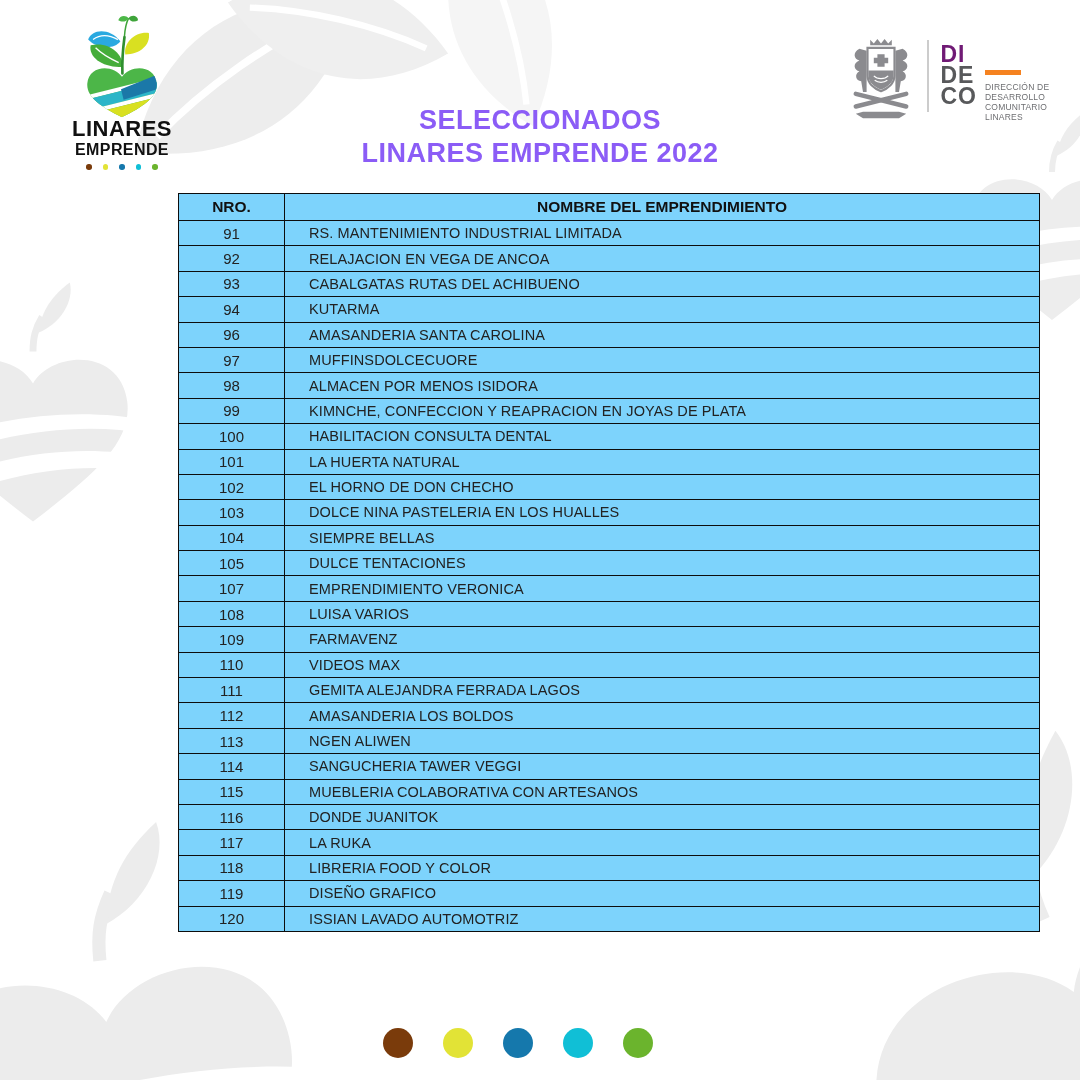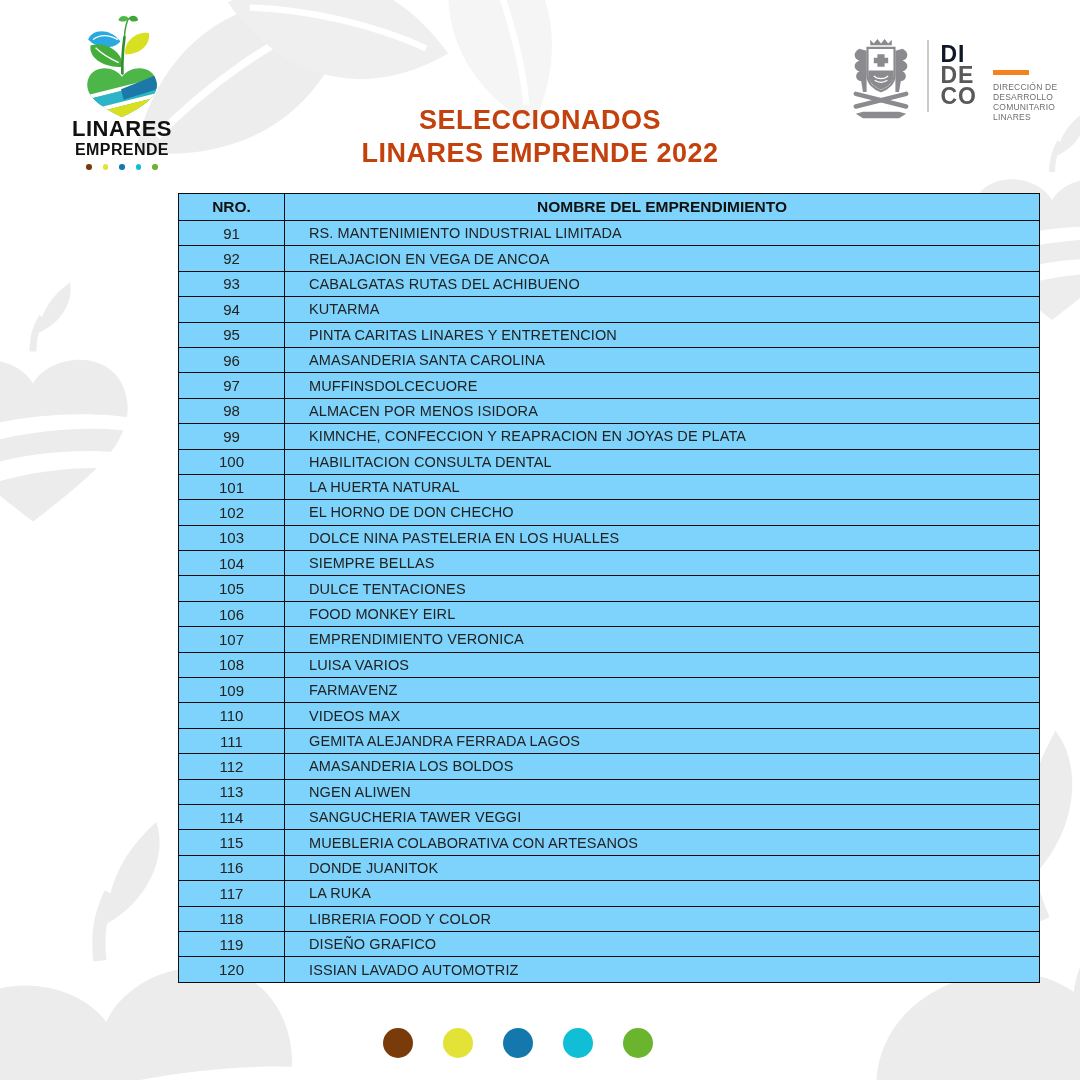--- a/index.html
+++ b/index.html
@@ -17,29 +17,29 @@
   .brand{position:absolute;left:62px;top:14px;width:120px;text-align:center;}
   .brand-mark{display:block;margin:0 auto;}
   .brand-line1{font-size:22px;font-weight:800;letter-spacing:.5px;line-height:22px;color:#111;}
   .brand-line2{font-size:16px;font-weight:800;letter-spacing:.4px;line-height:19px;color:#111;}
   .logo-dots{display:flex;justify-content:center;gap:11px;margin-top:5px;}
   .logo-dots .dot{width:5.5px;height:5.5px;border-radius:50%;display:block;}
   
   .title{
     position:absolute;left:0;top:104px;width:1080px;
     text-align:center;font-weight:800;font-size:27px;line-height:33px;
-    letter-spacing:.5px;color:#c2410c;
+    letter-spacing:.5px;color:#8b5cf6;
   }
   
   .inst{position:absolute;left:845px;top:36px;display:flex;align-items:flex-start;}
   .inst-divider{width:1.5px;height:72px;background:#cccccc;margin:4px 12px 0 10px;}
   .dideco-acronym{font-weight:800;font-size:23px;line-height:21px;letter-spacing:1px;margin-top:8px;}
-  .dideco-acronym .l1{color:#0f172a;}
+  .dideco-acronym .l1{color:#701a75;}
   .dideco-acronym .l2,.dideco-acronym .l3{color:#58595b;}
-  .dideco-caption{margin:34px 0 0 16px;}
+  .dideco-caption{margin:34px 0 0 8px;}
   .dideco-dash{width:36px;height:5px;background:#F58220;margin-bottom:7px;}
   .dideco-caption .cap{font-size:8.5px;line-height:10px;color:#6d6e71;letter-spacing:.2px;}
   
   .seltable{
     position:absolute;left:178px;top:193px;width:862px;
     border-collapse:collapse;table-layout:fixed;background:#7dd3fc;
   }
   .seltable th,.seltable td{border:1.8px solid #0d0d0d;overflow:hidden;white-space:nowrap;}
   .seltable th{height:26px;font-size:15.5px;font-weight:700;text-align:center;padding:0;color:#111;}
   .seltable td{height:22.4px;font-size:14.5px;color:#222;}
@@ -196,24 +196,20 @@
         </tr>
         <tr>
           <td class="nro">93</td>
           <td class="name">CABALGATAS RUTAS DEL ACHIBUENO</td>
         </tr>
         <tr>
           <td class="nro">94</td>
           <td class="name">KUTARMA</td>
         </tr>
         <tr>
-          <td class="nro">95</td>
-          <td class="name">PINTA CARITAS LINARES Y ENTRETENCION</td>
-        </tr>
-        <tr>
           <td class="nro">96</td>
           <td class="name">AMASANDERIA SANTA CAROLINA</td>
         </tr>
         <tr>
           <td class="nro">97</td>
           <td class="name">MUFFINSDOLCECUORE</td>
         </tr>
         <tr>
           <td class="nro">98</td>
           <td class="name">ALMACEN POR MENOS ISIDORA</td>
@@ -238,24 +234,20 @@
           <td class="nro">103</td>
           <td class="name">DOLCE NINA PASTELERIA EN LOS HUALLES</td>
         </tr>
         <tr>
           <td class="nro">104</td>
           <td class="name">SIEMPRE BELLAS</td>
         </tr>
         <tr>
           <td class="nro">105</td>
           <td class="name">DULCE TENTACIONES</td>
-        </tr>
-        <tr>
-          <td class="nro">106</td>
-          <td class="name">FOOD MONKEY EIRL</td>
         </tr>
         <tr>
           <td class="nro">107</td>
           <td class="name">EMPRENDIMIENTO VERONICA</td>
         </tr>
         <tr>
           <td class="nro">108</td>
           <td class="name">LUISA VARIOS</td>
         </tr>
         <tr>

